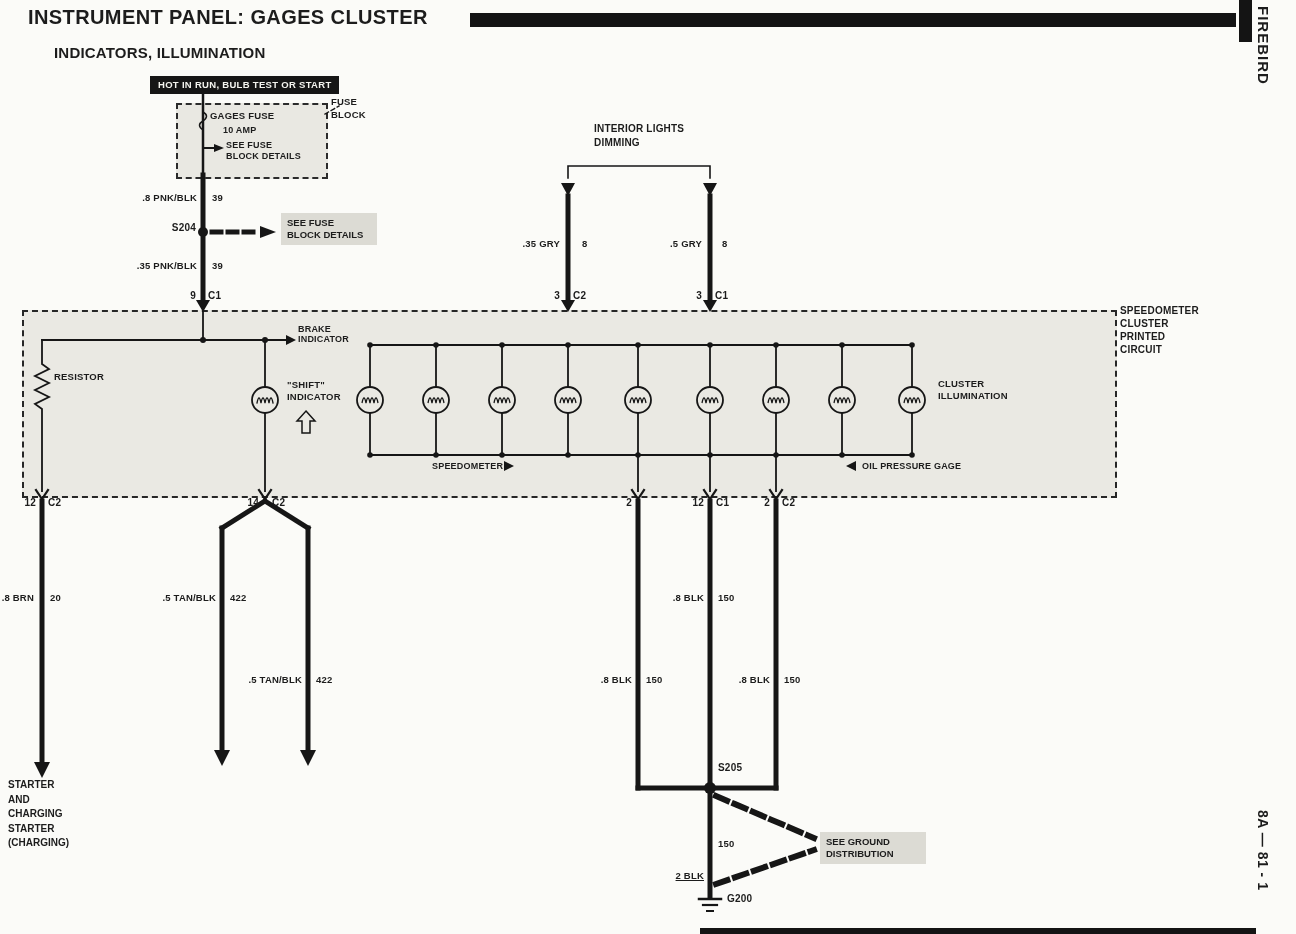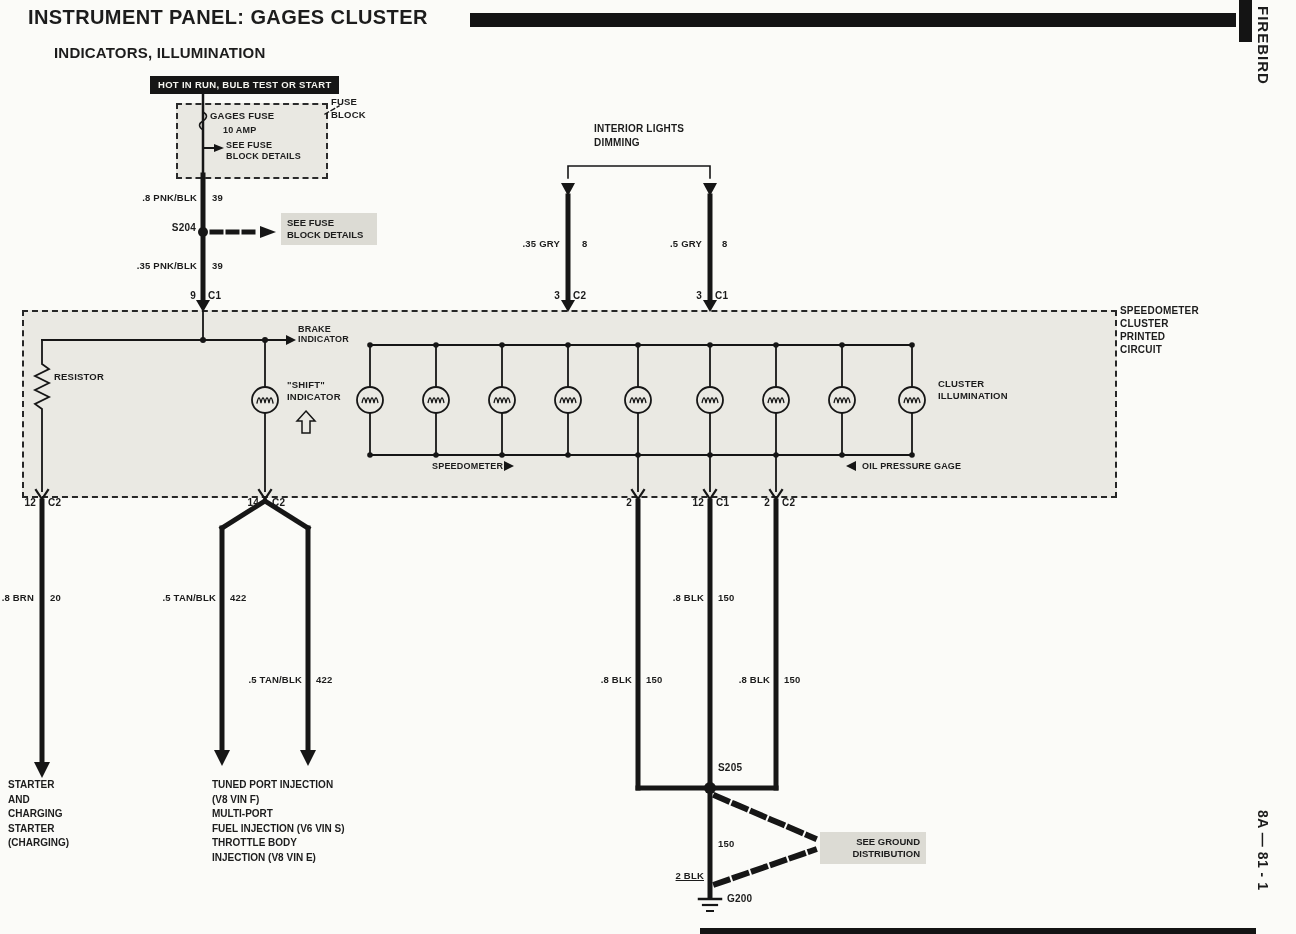--- a/index.html
+++ b/index.html
@@ -101,40 +101,32 @@
   <div class="lbl s95" style="left:316px;top:674px;">422</div>
   <div class="lbl s95 ra" style="left:664px;top:592px;width:40px;">.8 BLK</div>
   <div class="lbl s95" style="left:718px;top:592px;">150</div>
   <div class="lbl s95 ra" style="left:592px;top:674px;width:40px;">.8 BLK</div>
   <div class="lbl s95" style="left:646px;top:674px;">150</div>
   <div class="lbl s95 ra" style="left:730px;top:674px;width:40px;">.8 BLK</div>
   <div class="lbl s95" style="left:784px;top:674px;">150</div>
   <div class="lbl u" style="left:718px;top:762px;">S205</div>
   <div class="lbl s95 ra" style="left:660px;top:870px;width:44px;text-decoration:underline;">2 BLK</div>
   <div class="lbl s95" style="left:718px;top:838px;">150</div>
-  <div class="box graynote" style="left:820px;top:832px;width:94px;text-align:right;">
+  <div class="box graynote" style="left:820px;top:832px;width:94px;">
     <div>SEE GROUND</div>
     <div>DISTRIBUTION</div>
   </div>
   <div class="lbl u" style="left:727px;top:893px;">G200</div>
 
   <div class="stack" style="left:8px;top:778px;">
     <div>STARTER</div>
     <div>AND</div>
     <div>CHARGING</div>
     <div>STARTER</div>
     <div>(CHARGING)</div>
-  </div>
-  <div class="stack" style="left:212px;top:778px;">
-    <div>TUNED PORT INJECTION</div>
-    <div>(V8 VIN F)</div>
-    <div>MULTI-PORT</div>
-    <div>FUEL INJECTION (V6 VIN S)</div>
-    <div>THROTTLE BODY</div>
-    <div>INJECTION (V8 VIN E)</div>
   </div>
 
   <svg id="wires" width="1296" height="934" viewBox="0 0 1296 934">
     <defs>
       <g id="lampunit" stroke="#161616" fill="none">
         <line x1="0" y1="-55" x2="0" y2="-13" stroke-width="1.8"></line>
         <line x1="0" y1="13" x2="0" y2="55" stroke-width="1.8"></line>
         <circle r="13" stroke-width="1.8"></circle>
         <path d="M-8 3 q2 -10 4 0 q2 -10 4 0 q2 -10 4 0 q2 -10 4 0" stroke-width="1.3"></path>
         <circle cy="-55" r="2.8" fill="#161616" stroke="none"></circle>

